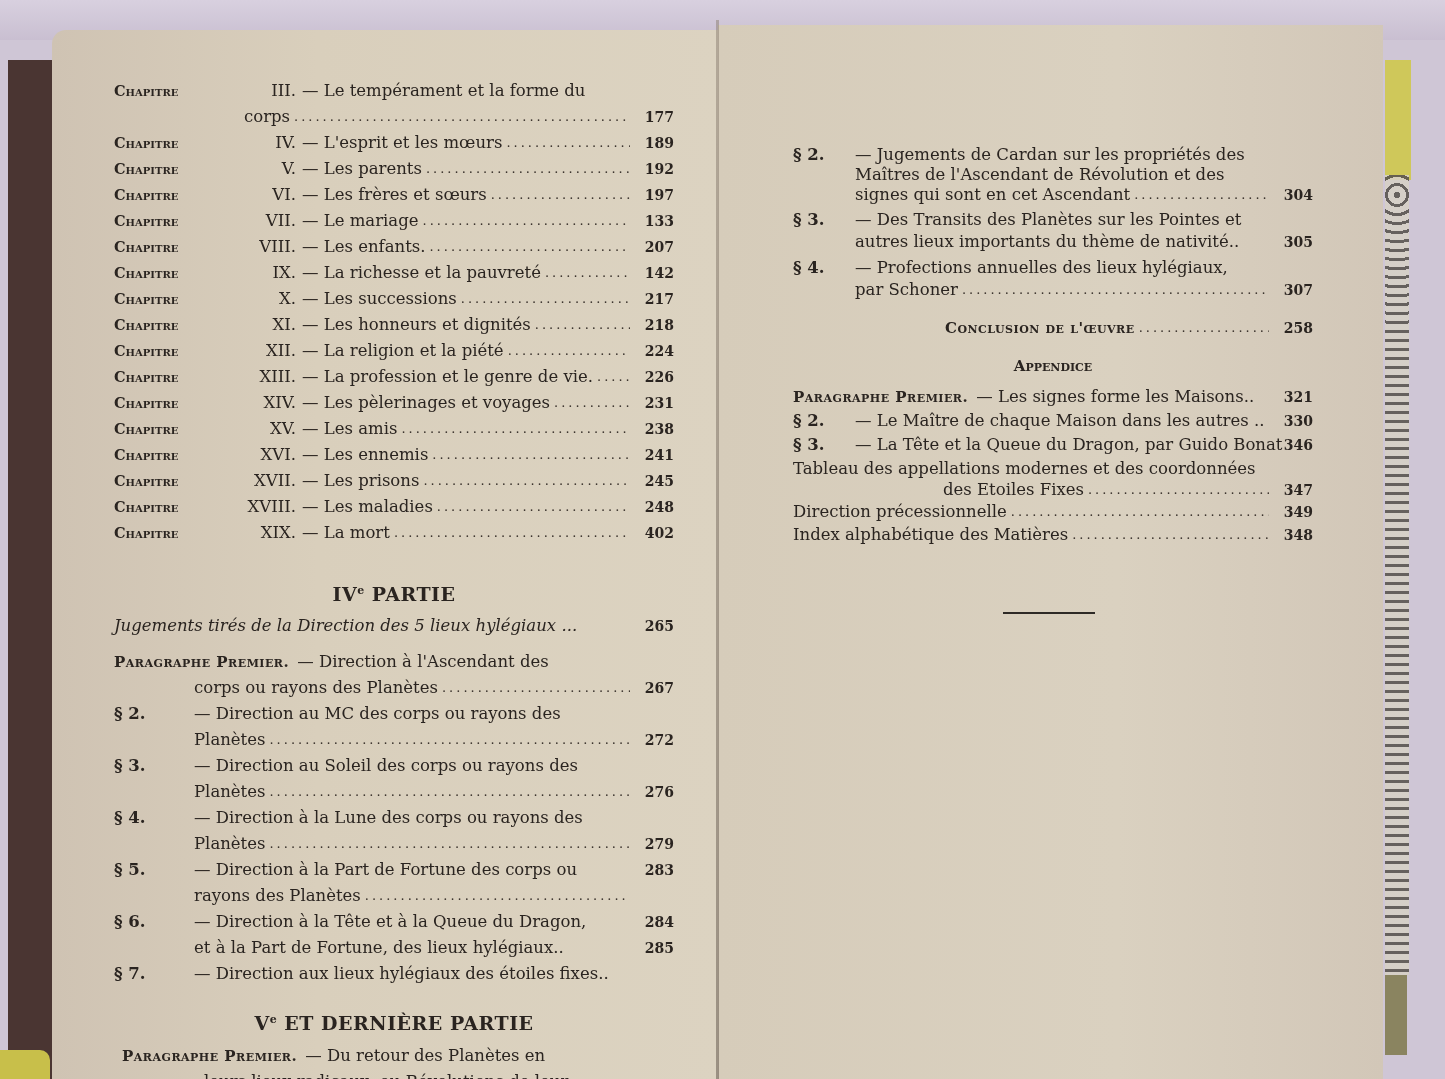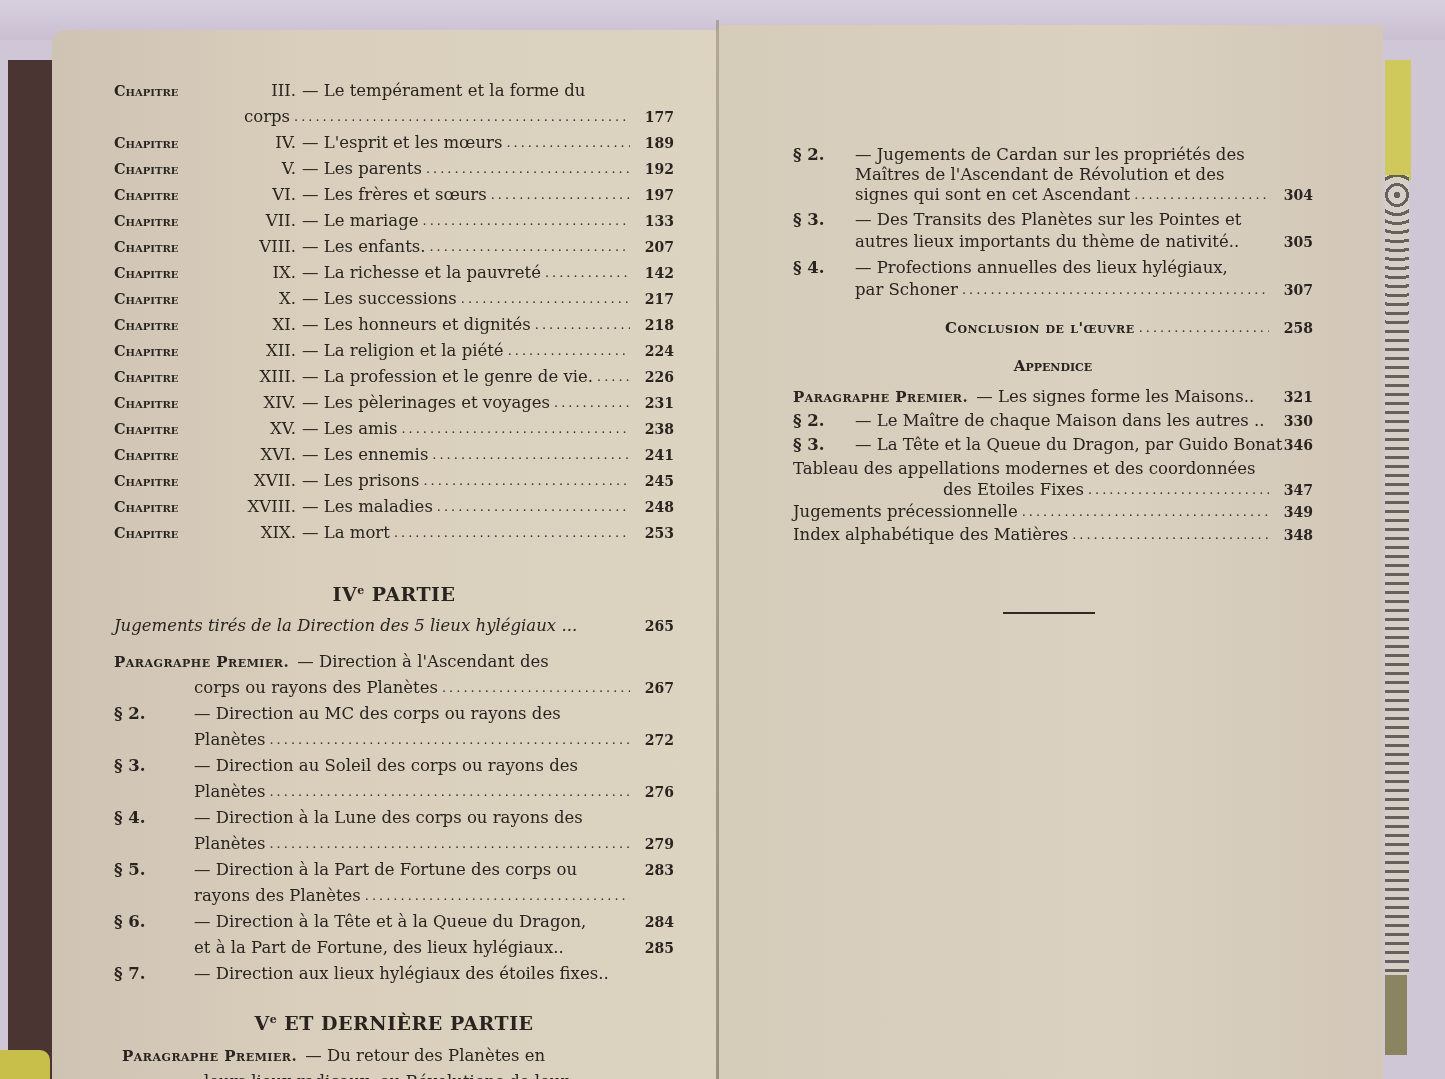--- a/index.html
+++ b/index.html
@@ -250,21 +250,21 @@
       </span>
     <span class="pg">248</span>
   </div>
   <div class="row">
     <span class="chap-label">Chapitre</span>
     <span class="chap-num">XIX.</span>
     <span class="entry-title">
         <span class="txt">— La mort</span>
         <span class="dots"></span>
       </span>
-    <span class="pg">253</span>
+    <span class="pg">402</span>
   </div>
 
   <div class="section-title" style="margin-top:32px">
     <span>IV</span><sup>e</sup><span> PARTIE</span>
   </div>
   <div class="row">
     <span class="entry-title">
         <span class="txt italic">Jugements tirés de la Direction des 5 lieux hylégiaux ...</span>
       </span>
     <span class="pg">265</span>
@@ -477,21 +477,21 @@
   </div>
   <div class="row" style="padding-left:150px;line-height:20px">
     <span class="entry-title">
         <span class="txt">des Etoiles Fixes</span>
         <span class="dots"></span>
       </span>
     <span class="pg">347</span>
   </div>
   <div class="row" style="line-height:24px">
     <span class="entry-title">
-        <span class="txt">Jugements précessionnelle</span>
+        <span class="txt">Direction précessionnelle</span>
         <span class="dots"></span>
       </span>
     <span class="pg">349</span>
   </div>
   <div class="row" style="line-height:22px">
     <span class="entry-title">
         <span class="txt">Index alphabétique des Matières</span>
         <span class="dots"></span>
       </span>
     <span class="pg">348</span>

